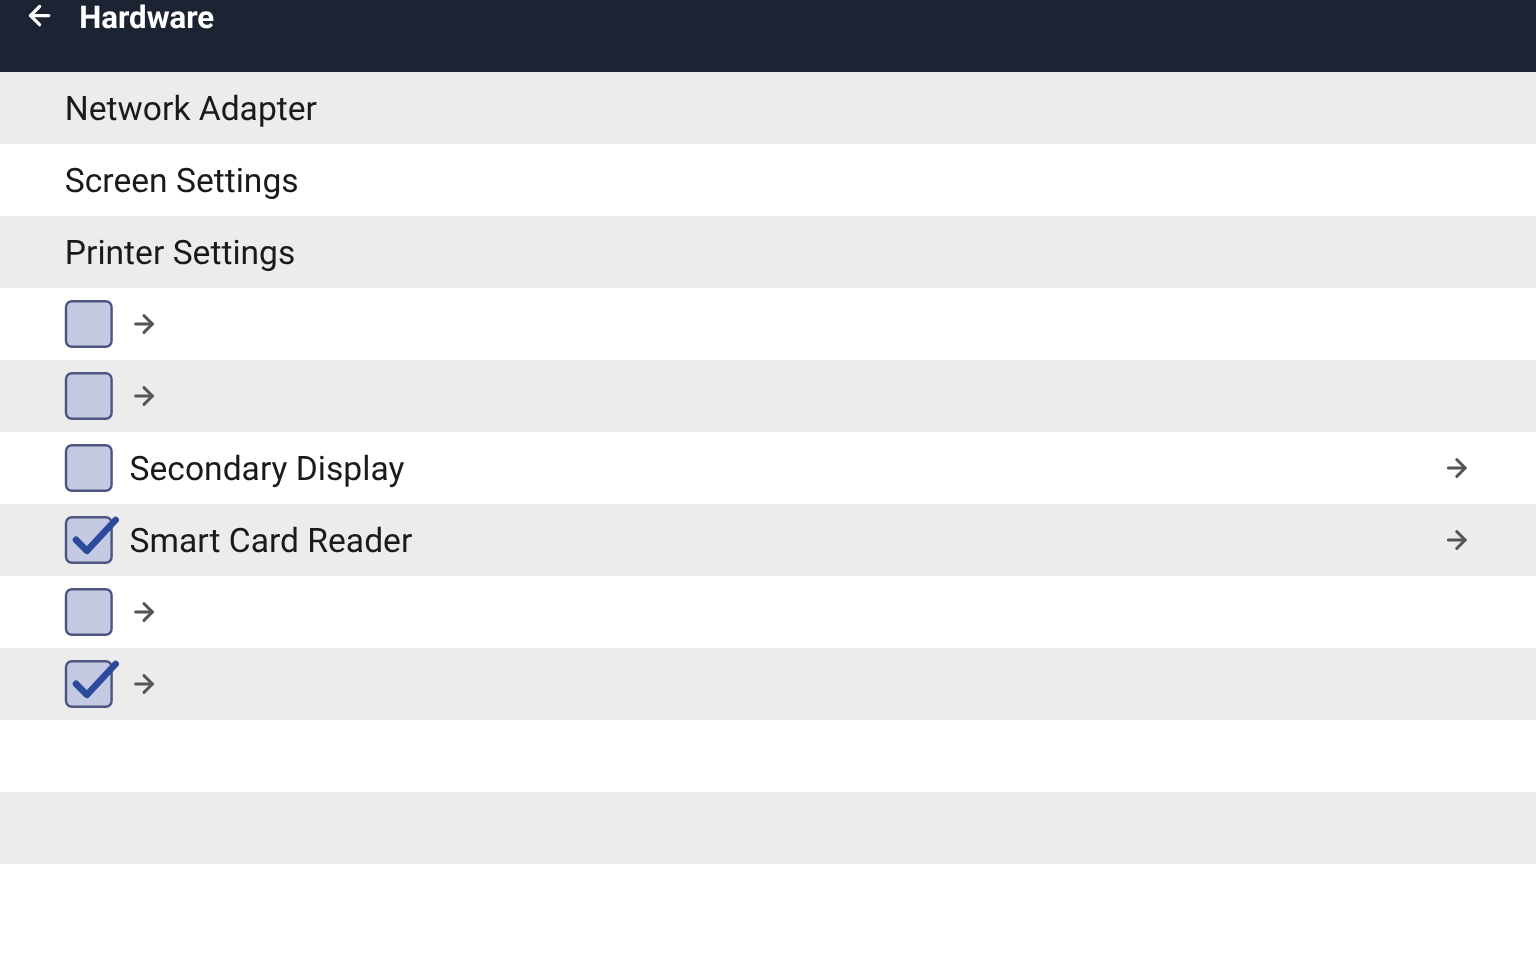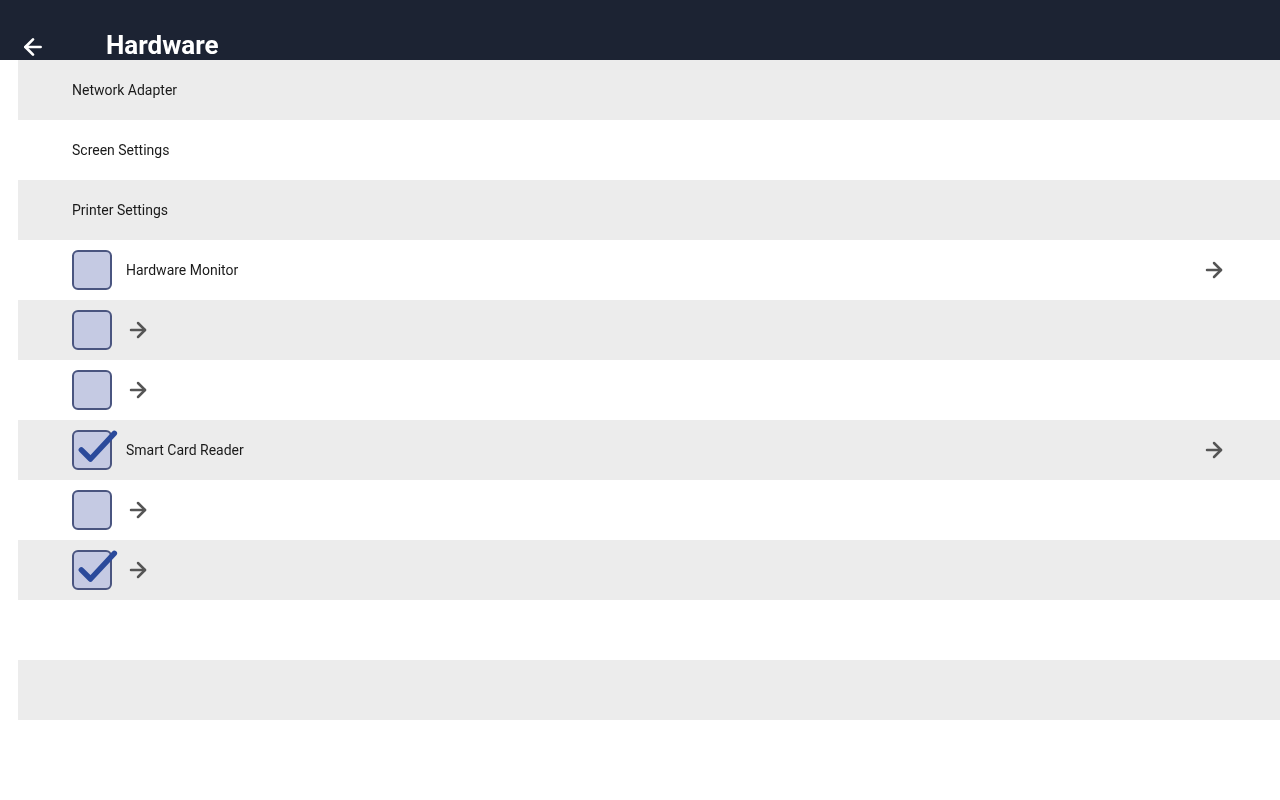--- a/index.html
+++ b/index.html
@@ -7,44 +7,42 @@
     font-family: -apple-system, BlinkMacSystemFont, "Segoe UI", Roboto, Helvetica, Arial, sans-serif;
     width: 1280px;
     height: 800px;
     background: #ffffff;
     overflow: hidden;
   }
   .header {
     background: #1c2333;
     height: 60px;
     display: flex;
-    align-items: flex-end;
+    align-items: flex-start;
     padding: 0 20px;
-    gap: 40px;
   }
   .back-btn {
     color: #ffffff;
     margin-right: 20px;
     display: flex;
     align-items: center;
     cursor: pointer;
   }
   .page-title {
     color: #ffffff;
     font-size: 26px;
     font-weight: 700;
   }
   .row {
     height: 60px;
     display: flex;
     align-items: center;
     padding: 0 54px;
-    font-size: 14px;
+    font-size: 28px;
     color: #1a1a1a;
-    margin-left: 18px;
   }
   .row.grey {
     background: #ececec;
   }
   .checkbox {
     width: 40px;
     height: 40px;
     border: 2px solid #4a5580;
     border-radius: 6px;
     background: #c5cae3;
@@ -93,39 +91,39 @@
       <span class="row-label">Network Adapter</span>
     </div>
     <div class="row simple-row">
       <span class="row-label">Screen Settings</span>
     </div>
     <div class="row grey simple-row">
       <span class="row-label">Printer Settings</span>
     </div>
     <div class="row">
       <div class="checkbox"></div>
-      <span class="row-label">Hardware Monitor</span>
       <span class="chevron">
         <svg width="24" height="24" viewBox="0 0 24 24" fill="none" stroke="#555" stroke-width="2.5" stroke-linecap="round" stroke-linejoin="round">
           <line x1="5" y1="12" x2="19" y2="12"></line>
           <polyline points="12 5 19 12 12 19"></polyline>
         </svg>
       </span>
     </div>
     <div class="row grey">
       <div class="checkbox"></div>
       <span class="chevron">
         <svg width="24" height="24" viewBox="0 0 24 24" fill="none" stroke="#555" stroke-width="2.5" stroke-linecap="round" stroke-linejoin="round">
           <line x1="5" y1="12" x2="19" y2="12"></line>
           <polyline points="12 5 19 12 12 19"></polyline>
         </svg>
       </span>
     </div>
     <div class="row">
       <div class="checkbox"></div>
+      <span class="row-label">Secondary Display</span>
       <span class="chevron">
         <svg width="24" height="24" viewBox="0 0 24 24" fill="none" stroke="#555" stroke-width="2.5" stroke-linecap="round" stroke-linejoin="round">
           <line x1="5" y1="12" x2="19" y2="12"></line>
           <polyline points="12 5 19 12 12 19"></polyline>
         </svg>
       </span>
     </div>
     <div class="row grey">
       <div class="checkbox checked">
         <svg viewBox="0 0 24 24" fill="none" stroke="#2b4a9b" stroke-width="3" stroke-linecap="round" stroke-linejoin="round">

